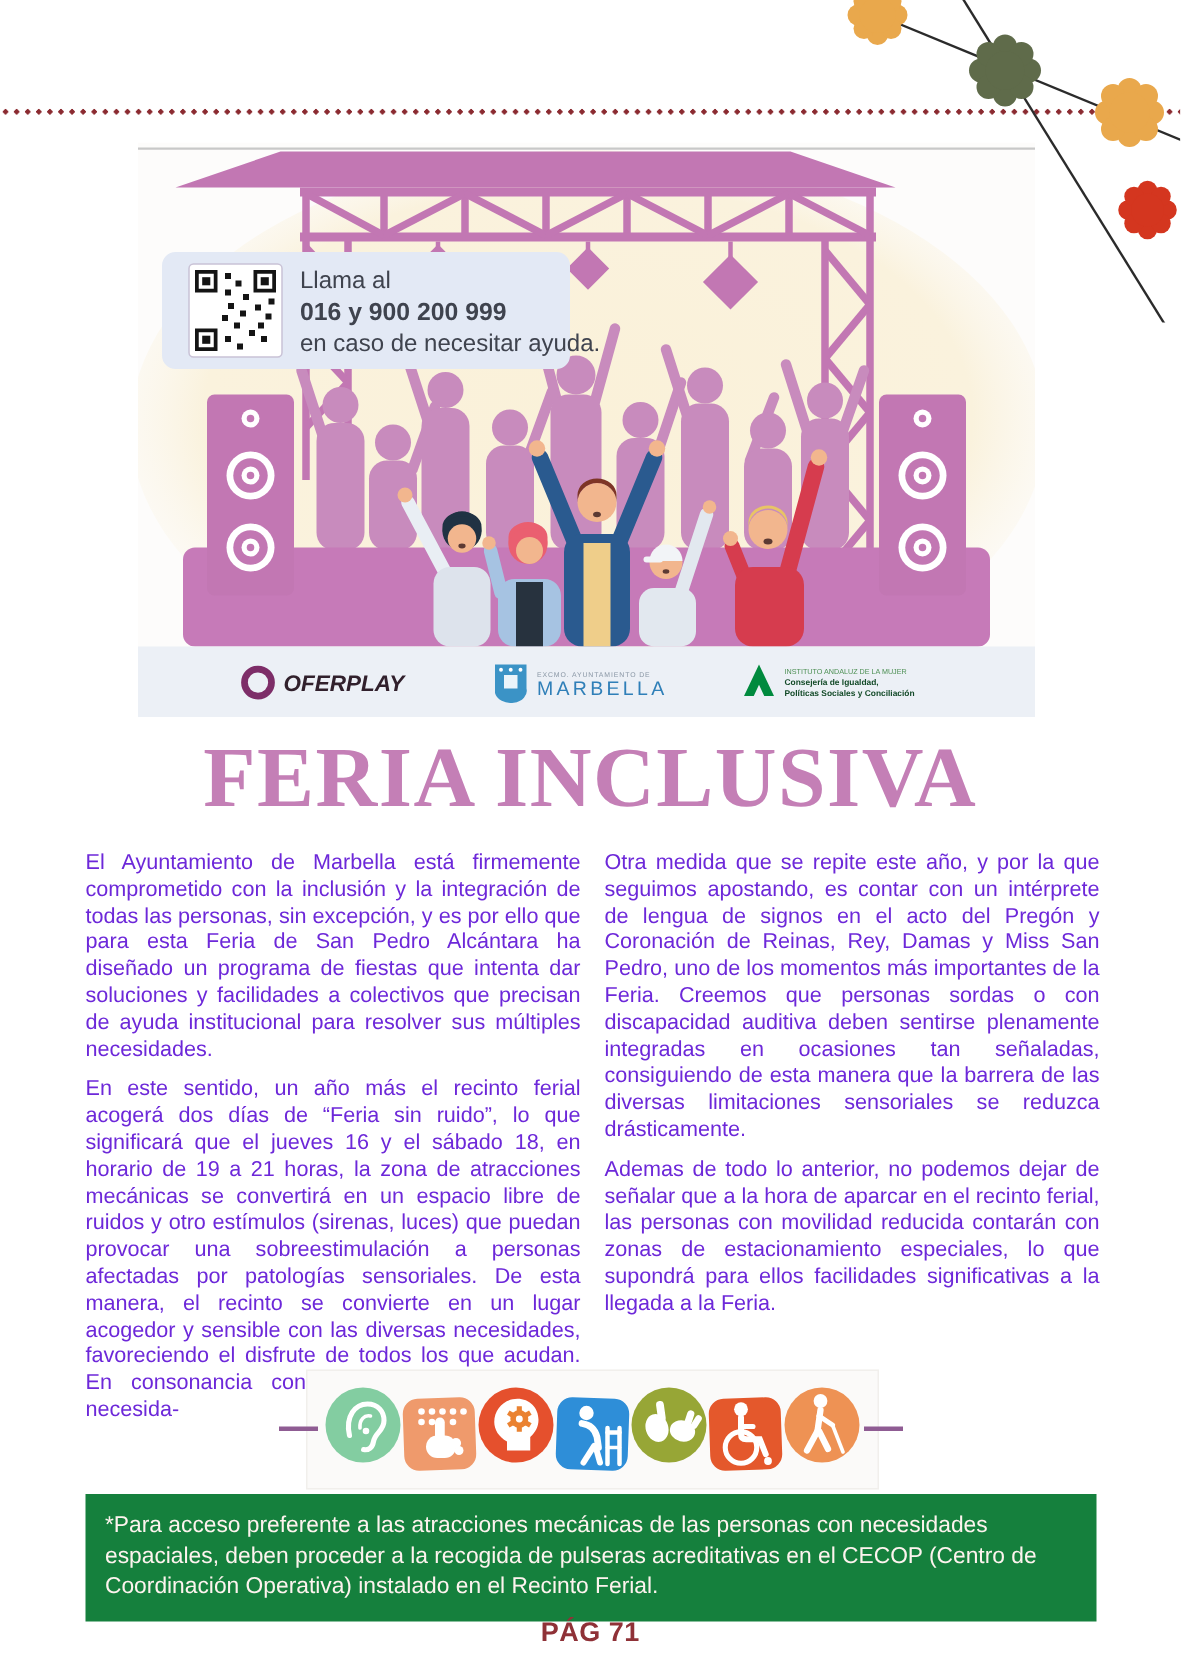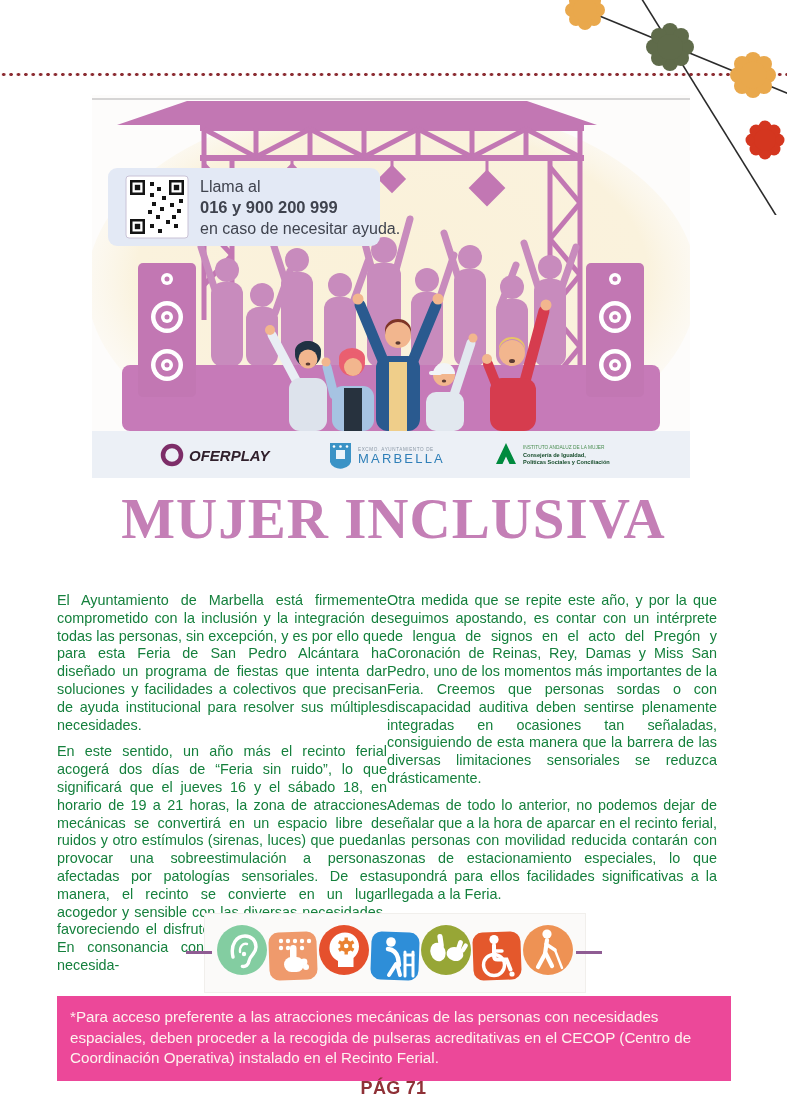--- a/index.html
+++ b/index.html
@@ -21,40 +21,40 @@
 
   
   .illustration{position:absolute;top:95px;left:92px;width:598px;height:383px;}
 
   
   .main-title{position:absolute;top:486px;left:0;width:100%;text-align:center;
               font-family:"Liberation Serif",serif;font-weight:bold;font-size:57px;
               color:#c47fb6;letter-spacing:1px;margin:0;}
 
   
-  .columns{position:absolute;top:567px;left:57px;width:676px;display:flex;
-           color:#15803d;font-size:14.4px;line-height:17.8px;text-align:justify;margin-top:25px;}
+  .columns{position:absolute;top:567px;left:57px;width:676px;display:flex;gap:16px;
+           color:#6d28d9;font-size:14.4px;line-height:17.8px;text-align:justify;}
   .col{width:330px;}
   .col p{margin:0 0 9px 0;}
 
   
   .icons-banner{position:absolute;top:913px;left:204px;width:382px;height:80px;
                 background:#fbfaf9;border:1px solid #f1efec;box-sizing:border-box;
                 display:flex;align-items:center;justify-content:center;}
   .icons-banner .ic{width:58px;height:58px;margin-left:-7px;flex:0 0 auto;}
   .icons-banner .ic:first-child{margin-left:0;}
   .ic.up{transform:translateY(-3px);}
   .ic.dn{transform:translateY(3px);}
   .dash{position:absolute;top:951px;height:3px;background:#8f5c93;z-index:2;}
   .dash.l{left:186px;width:26px;}
   .dash.r{left:576px;width:26px;}
 
   
   .note{position:absolute;top:996px;left:57px;width:674px;box-sizing:border-box;
-        background:#ec4899;color:#fdf3ee;padding:11px 13px 12px 13px;
+        background:#15803d;color:#fdf3ee;padding:11px 13px 12px 13px;
         font-size:15.2px;line-height:20.5px;text-align:left;}
 
   
   .footer{position:absolute;top:1078px;left:0;width:100%;text-align:center;
           font-size:18px;font-weight:bold;color:#8f3137;letter-spacing:.3px;}
 </style>
 </head>
 <body>
 
 <div id="page">
@@ -336,21 +336,21 @@
       </g>
       <g transform="translate(404,360)">
         <path d="M0,9 L10,-12 L20,9 H13.5 L10,1.5 L6.5,9 Z" fill="#008a3e"></path>
         <text x="27" y="-6" font-size="4.8" fill="#4c8f53">INSTITUTO ANDALUZ DE LA MUJER</text>
         <text x="27" y="1.5" font-size="5.6" font-weight="bold" fill="#134a28">Consejería de Igualdad,</text>
         <text x="27" y="9" font-size="5.6" font-weight="bold" fill="#134a28">Políticas Sociales y Conciliación</text>
       </g>
     </g>
   </svg>
 
-  <h1 class="main-title">MUJER INCLUSIVA</h1>
+  <h1 class="main-title">FERIA INCLUSIVA</h1>
 
   <div class="columns">
     <div class="col">
       <p>El Ayuntamiento de Marbella está firmemente comprometido con la inclusión y la integración de todas las personas, sin excepción, y es por ello que para esta Feria de San Pedro Alcántara ha diseñado un programa de fiestas que intenta dar soluciones y facilidades a colectivos que precisan de ayuda institucional para resolver sus múltiples necesidades.</p>
       <p>En este sentido, un año más el recinto ferial acogerá dos días de “Feria sin ruido”, lo que significará que el jueves 16 y el sábado 18, en horario de 19 a 21 horas, la zona de atracciones mecánicas se convertirá en un espacio libre de ruidos y otro estímulos (sirenas, luces) que puedan provocar una sobreestimulación a personas afectadas por patologías sensoriales. De esta manera, el recinto se convierte en un lugar acogedor y sensible con las diversas necesidades, favoreciendo el disfrute de todos los que acudan. En consonancia con esto, las personas con necesida-</p>
     </div>
     <div class="col">
       <p>Otra medida que se repite este año, y por la que seguimos apostando, es contar con un intérprete de lengua de signos en el acto del Pregón y Coronación de Reinas, Rey, Damas y Miss San Pedro, uno de los momentos más importantes de la Feria. Creemos que personas sordas o con discapacidad auditiva deben sentirse plenamente integradas en ocasiones tan señaladas, consiguiendo de esta manera que la barrera de las diversas limitaciones sensoriales se reduzca drásticamente.</p>
       <p>Ademas de todo lo anterior, no podemos dejar de señalar que a la hora de aparcar en el recinto ferial, las personas con movilidad reducida contarán con zonas de estacionamiento especiales, lo que supondrá para ellos facilidades significativas a la llegada a la Feria.</p>
     </div>

